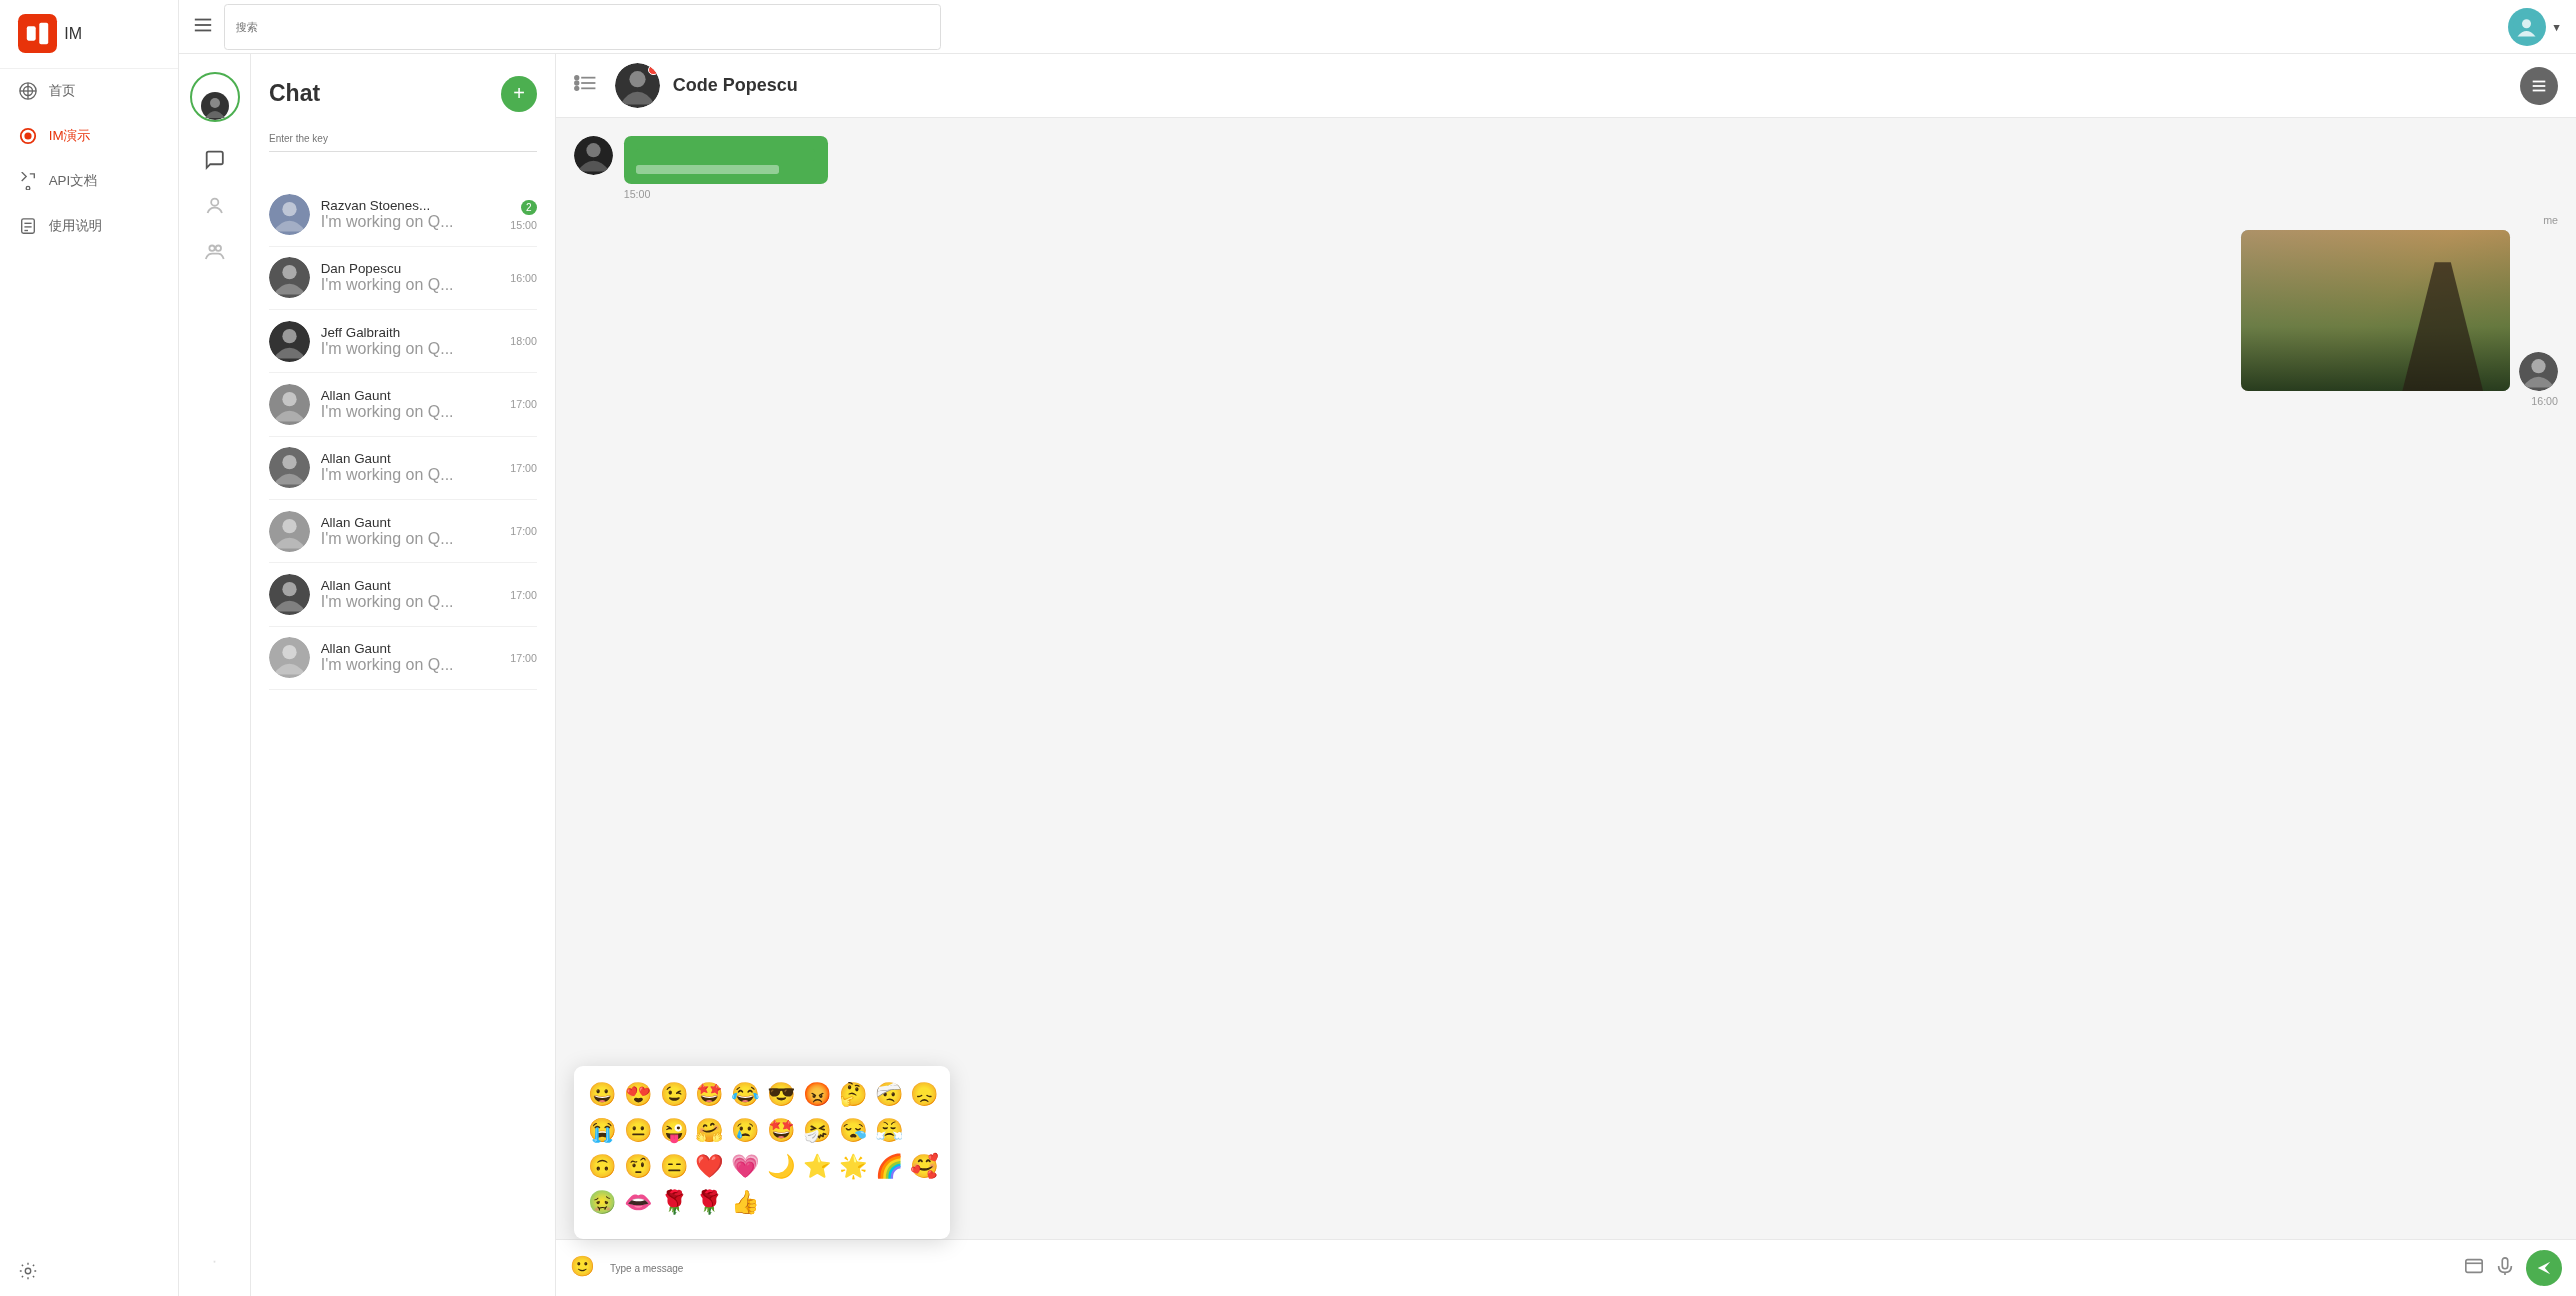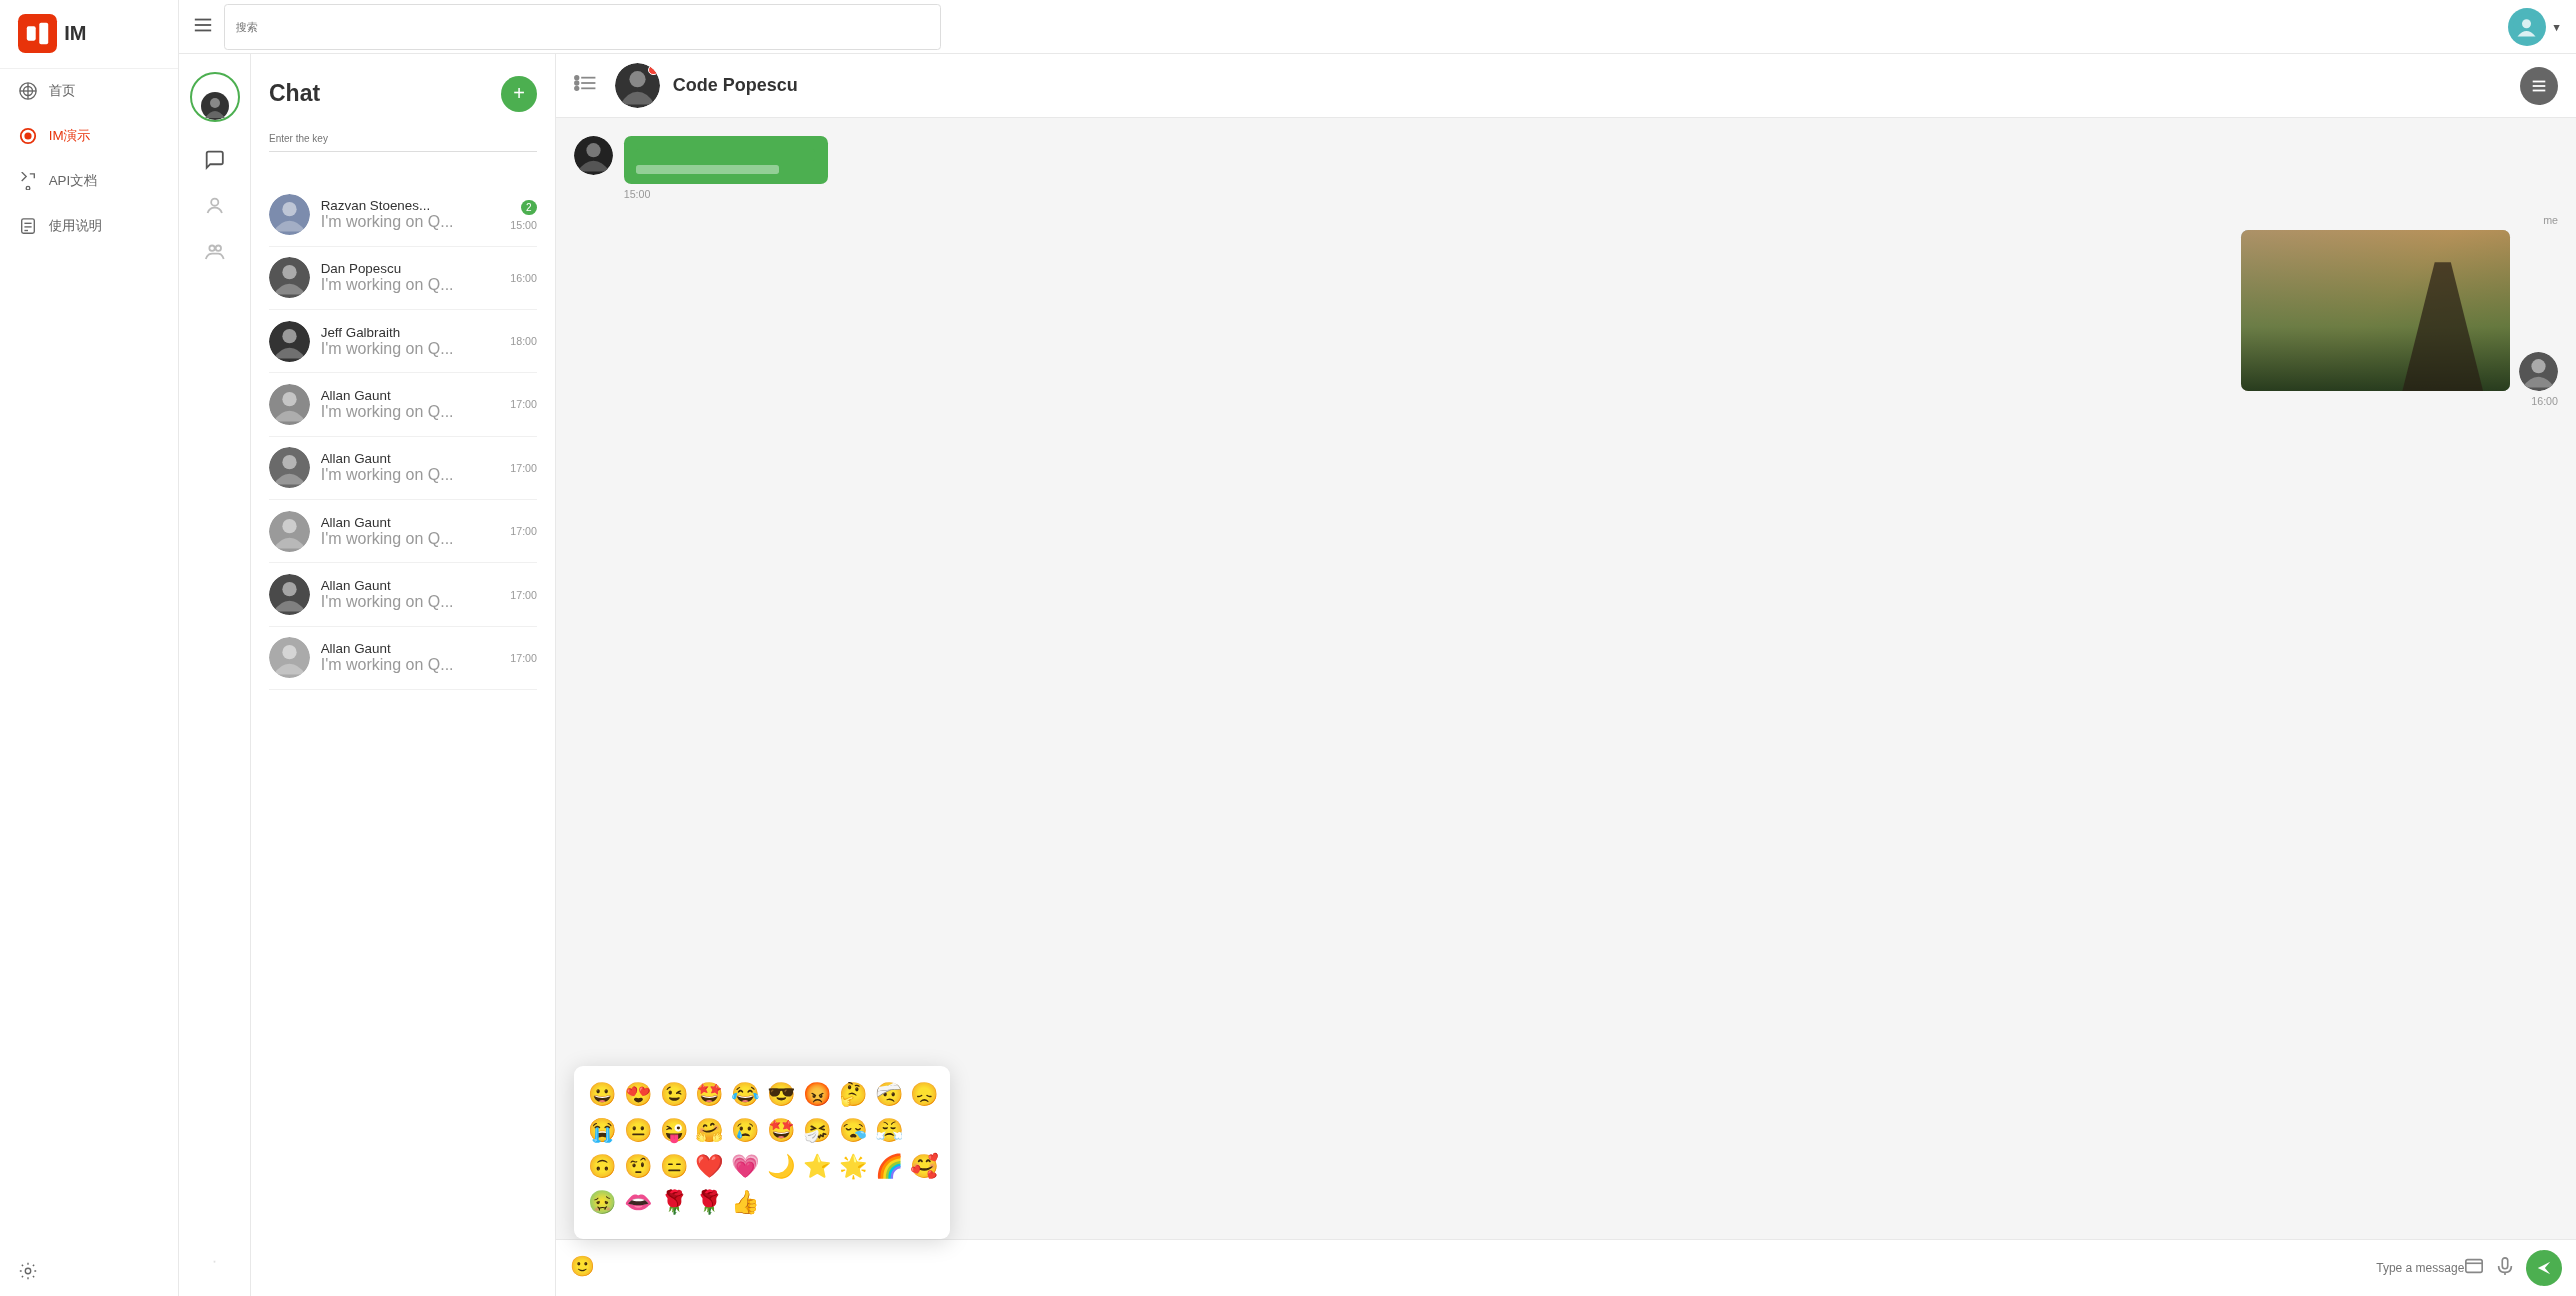--- a/index.html
+++ b/index.html
@@ -14,21 +14,21 @@
       border-right: 0.9px solid #e8e8e8;
       flex-shrink: 0;
     }
     .logo {
       display: flex; align-items: center; padding: 14.3px 18px; border-bottom: 0.9px solid #f0f0f0;
     }
     .logo-icon {
       width: 39px; height: 39px; background: #e8330a; border-radius: 7.2px;
       display: flex; align-items: center; justify-content: center; color: white; font-weight: bold; font-size: 16px; margin-right: 7.2px;
     }
-    .logo-text { font-size: 20px; font-weight: 700; color: #333; }
+    .logo-text { font-size: 16px; font-weight: 400; color: #333; }
     .nav-item {
       display: flex; align-items: center; padding: 12.5px 18px; cursor: pointer; color: #666; font-size: 13.4px;
     }
     .nav-item.active { color: #e8330a; }
     .nav-item .nav-icon { width: 20px; height: 20px; margin-right: 10.7px; display: flex; align-items: center; justify-content: center; }
     .nav-settings { margin-top: auto; padding: 12.5px 18px; cursor: pointer; color: #666; }
 
     
     .topbar {
       position: absolute; top: 0; left: 179px; right: 0; height: 54px;
@@ -157,21 +157,21 @@
       clip-path: polygon(40% 0%, 60% 0%, 100% 100%, 0% 100%);
     }
 
     
     .input-area {
       height: 57px; background: #fff; border-top: 0.9px solid #e8e8e8;
       display: flex; align-items: center; padding: 0 14.3px; flex-shrink: 0;
     }
     .emoji-btn { width: 29px; height: 29px; color: #888; cursor: pointer; font-size: 20px; margin-right: 10.7px; }
     .msg-input {
-      flex: 1; border: none; outline: none; font-size: 12px; color: #333; text-align: right;
+      flex: 1; border: none; outline: none; font-size: 10px; color: #333;
     }
     .input-tools { display: flex; align-items: center; gap: 10.7px; }
     .tool-btn { color: #888; cursor: pointer; font-size: 18px; }
     .send-btn {
       width: 36px; height: 36px; background: #4caf50; border-radius: 50%;
       display: flex; align-items: center; justify-content: center; cursor: pointer; color: white; font-size: 16px;
     }
 
     
     .emoji-picker {

